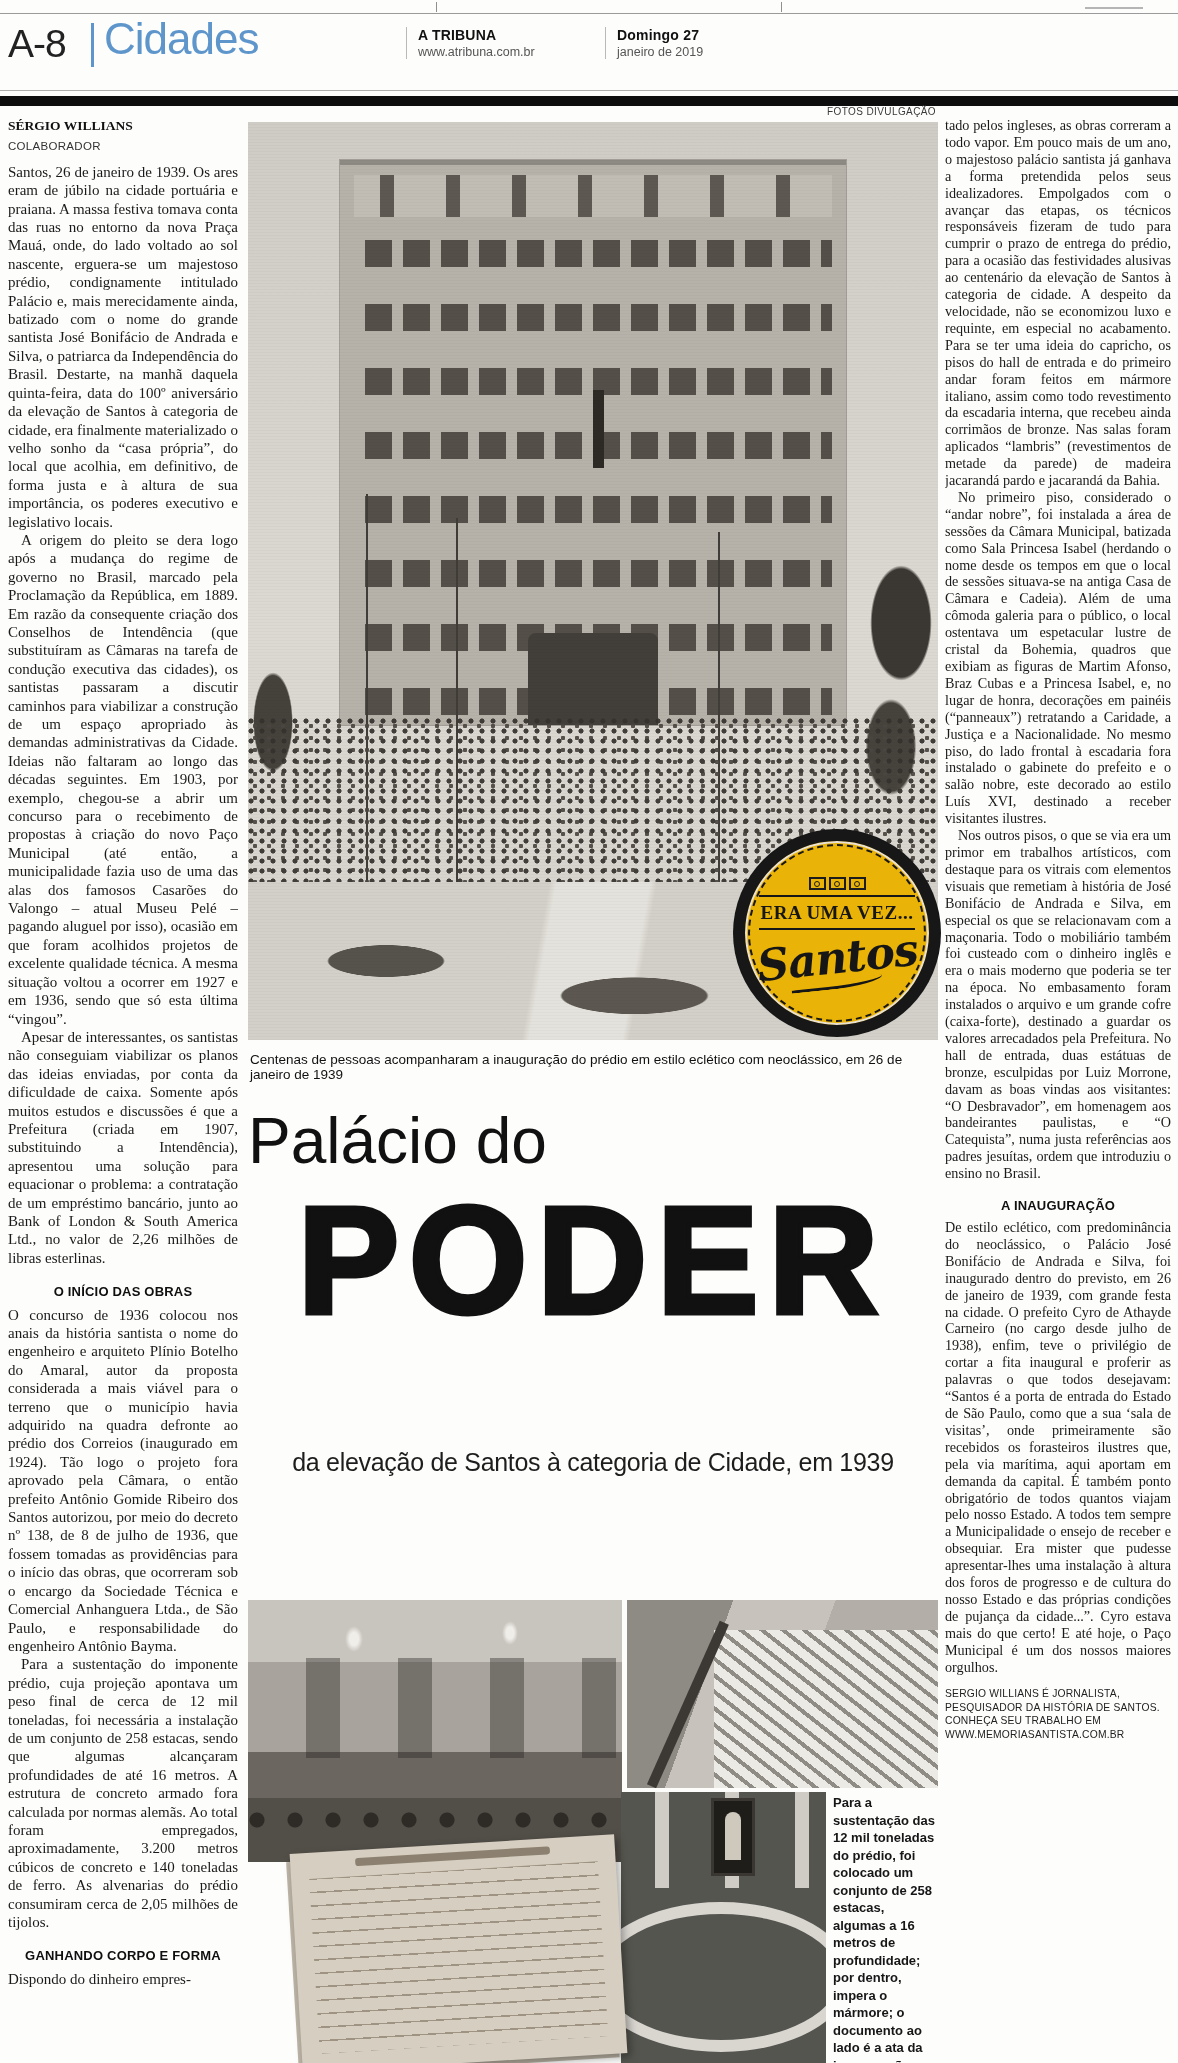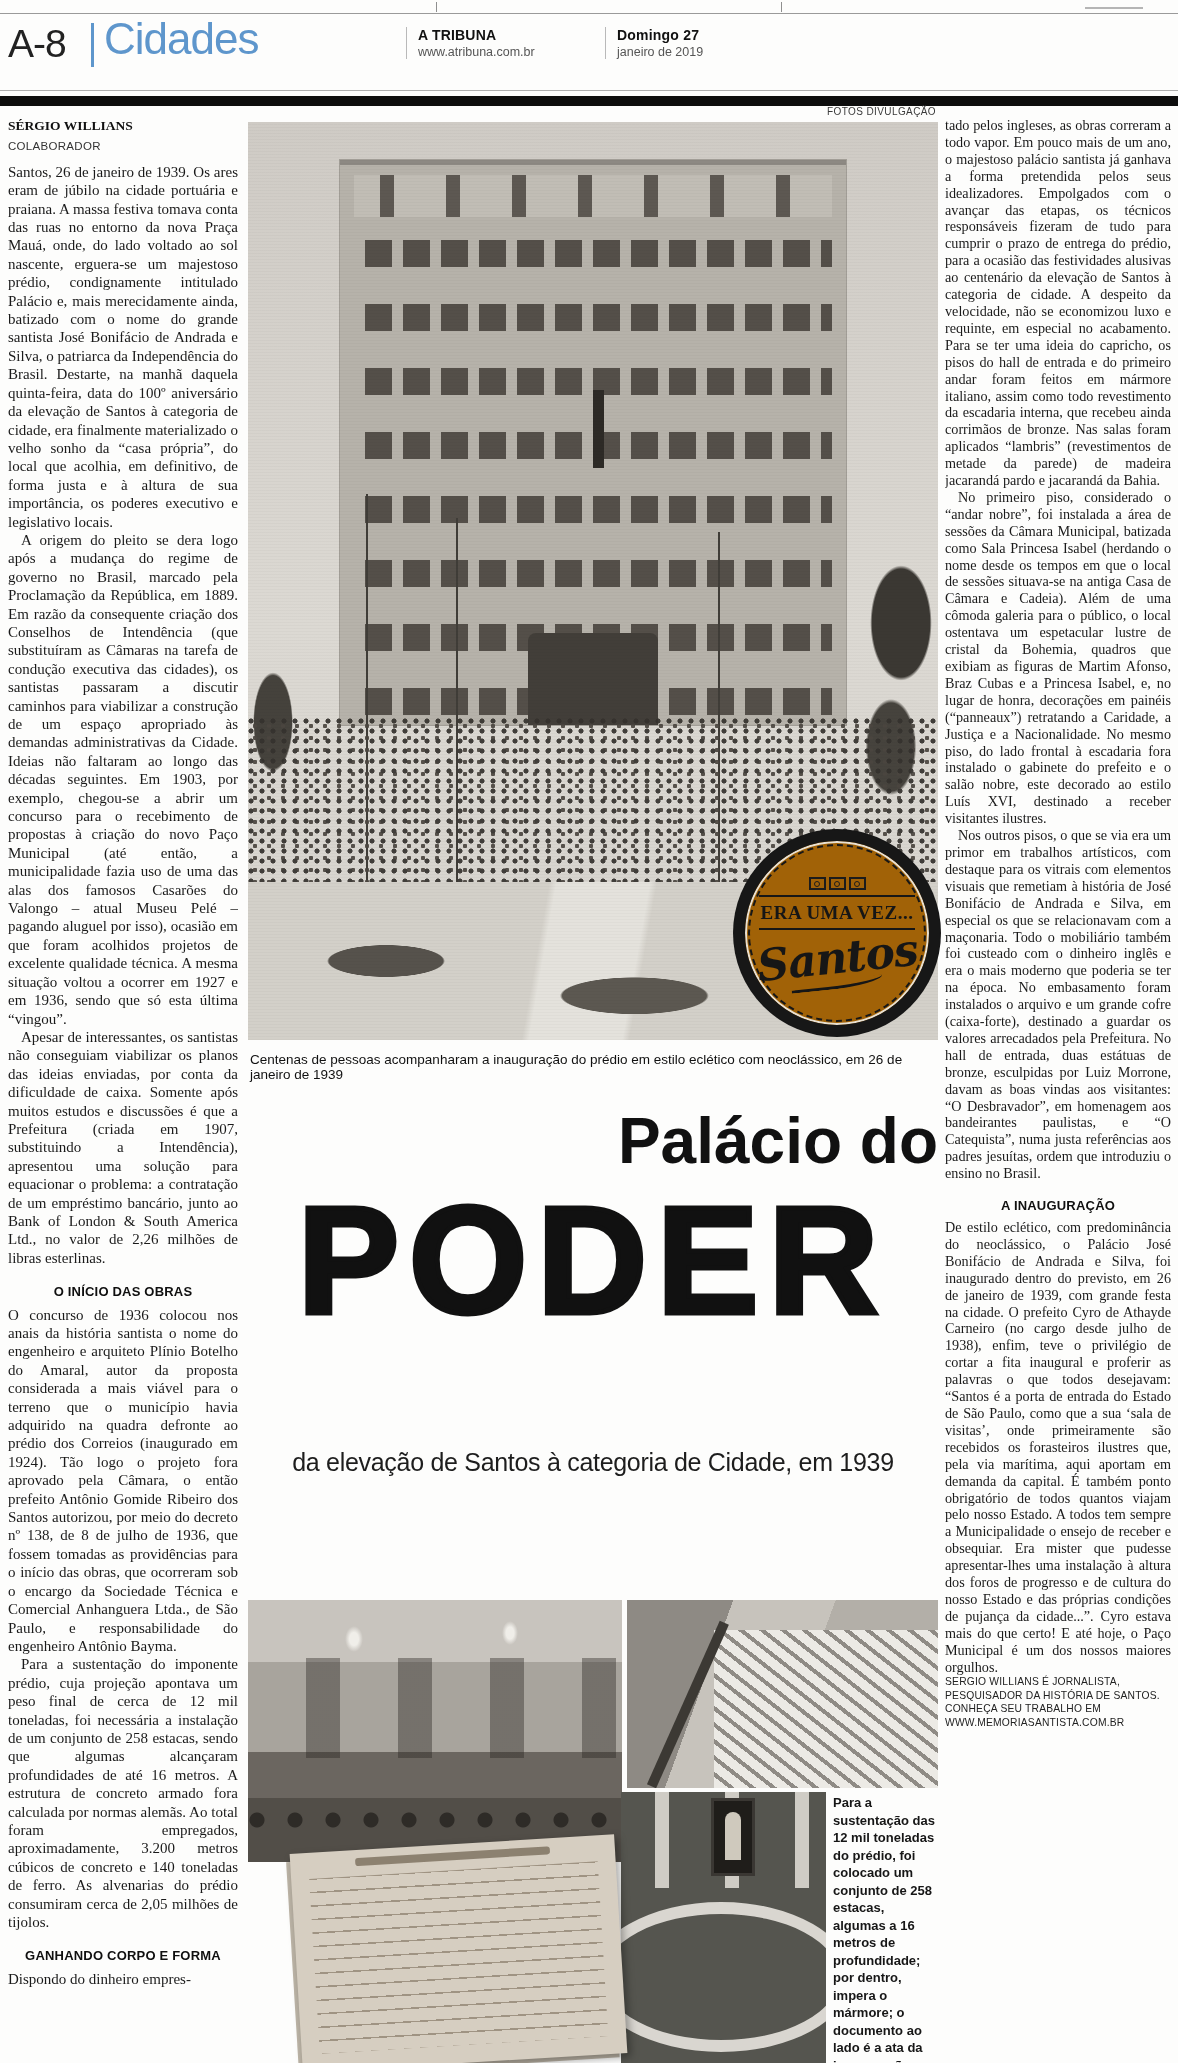--- a/index.html
+++ b/index.html
@@ -37,21 +37,21 @@
   .col p { hyphens:auto; -webkit-hyphens:auto; }
   .col-left  { left:8px;   width:230px; height:1946px; font-size:15px;  line-height:18.4px; overflow:hidden; }
   .col-right { left:945px; width:226px; height:1946px; font-size:14.2px; line-height:16.9px; overflow:hidden; }
   .ind { text-indent:13px; }
   .section-heading {
     font-family:"Liberation Sans", sans-serif; font-weight:bold; font-size:13px;
     letter-spacing:.2px; margin:16px 0 4px; text-align:center; color:#0f0f0f;
   }
   .byline-name { font-family:Liberation Serif, serif; font-weight:bold; font-size:13.5px; color:#111; text-align:left; }
   .byline-role { font-family:"Liberation Sans", sans-serif; font-size:11.5px; color:#333; margin:2px 0 7px; letter-spacing:.3px; text-align:left; }
-  .author-footer { margin-top:0; font-family:"Liberation Sans", sans-serif; font-size:10.3px; line-height:13.5px; color:#222; text-align:left; letter-spacing:.2px; }
+  .author-footer { margin-top:12px; font-family:"Liberation Sans", sans-serif; font-size:10.3px; line-height:13.5px; color:#222; text-align:left; letter-spacing:.2px; }
 
   
   .col-mid { position:absolute; left:248px; top:106px; width:690px; height:1957px; }
   .photo-credit {
     position:absolute; right:2px; top:0; font-family:"Liberation Sans", sans-serif;
     font-size:10px; letter-spacing:.4px; color:#3b3b3b;
   }
   
   .main-photo { position:absolute; left:0; top:16px; width:690px; height:918px; overflow:hidden;
     background:linear-gradient(#cfcbc5, #dcd9d3 55%, #d5d2cc); }
@@ -83,38 +83,38 @@
   .tree-left { position:absolute; left:-10px; top:500px; width:70px; height:200px;
     background:radial-gradient(ellipse 32px 80px at 50% 50%, #45423c 58%, transparent 62%); }
   .pole { position:absolute; width:2px; background:#403d38; }
   .pole-a { left:118px; top:372px; height:395px; }
   .pole-b { left:208px; top:396px; height:370px; }
   .pole-c { left:470px; top:410px; height:355px; }
   .photo-grain { position:absolute; inset:0; background:repeating-linear-gradient(0deg, rgba(0,0,0,.025) 0 1px, transparent 1px 3px); }
 
   
   .badge { position:absolute; left:486px; top:724px; width:206px; height:206px; border-radius:50%;
-    background:#a16207; border:11px solid #171717;
+    background:#eab308; border:11px solid #171717;
     box-shadow:0 0 0 1px #171717, inset 0 0 0 2px #e9e1d3;
     display:flex; flex-direction:column; align-items:center; justify-content:center; }
   .badge::before { content:""; position:absolute; inset:3px; border-radius:50%; border:2px dashed #171717; }
   .badge-ornaments { display:flex; gap:3px; margin-bottom:5px; }
   .badge-orn { width:17px; height:13px; border:2px solid #1c1c1c; display:flex; align-items:center; justify-content:center; }
   .badge-orn i { width:6px; height:6px; border:1.5px solid #1c1c1c; border-radius:50%; display:block; }
   .badge-line1 { font-family:"Liberation Serif", serif; font-weight:bold; font-size:19px; letter-spacing:.5px;
     color:#161616; border-top:2px solid #161616; border-bottom:2px solid #161616; padding:5px 2px 4px; }
   .badge-line2 { font-family:"DejaVu Serif", serif; font-style:italic; font-weight:bold; font-size:44px;
     color:#161616; transform:rotate(-6deg); margin-top:2px; letter-spacing:-1px; }
   .badge-swash { width:92px; height:10px; border-bottom:3px solid #161616; border-radius:0 0 60%/0 0 100% 100%; transform:rotate(-6deg); margin-top:-4px; }
 
   .main-caption { position:absolute; left:2px; top:946px; width:688px; text-align:left;
     font-family:"Liberation Sans", sans-serif; font-size:13.5px; color:#111; }
 
-  .headline-kicker { position:absolute; left:0; top:998px; width:100%; text-align:right;
-    font-family:"Liberation Sans", sans-serif; font-weight:700; font-size:64px; letter-spacing:0; color:#111; }
+  .headline-kicker { position:absolute; left:0; top:998px; width:100%; text-align:left;
+    font-family:"Liberation Sans", sans-serif; font-weight:400; font-size:64px; letter-spacing:0; color:#111; }
   .headline-main { position:absolute; left:0; top:1078px; width:100%; text-align:center;
     font-family:"Liberation Sans", sans-serif; font-weight:bold; font-size:152px; line-height:1;
     letter-spacing:10px; color:#111; -webkit-text-stroke:5px #111; }
   .subhead { position:absolute; left:25px; top:1338px; width:640px; text-align:center;
     font-family:"Liberation Sans", sans-serif; font-weight:300; font-size:25px; line-height:37px;
     letter-spacing:-.3px; color:#1d1d1d; }
 
   
   .collage { position:absolute; left:0; top:1490px; width:690px; height:467px; }
   .cphoto { position:absolute; overflow:hidden; }

